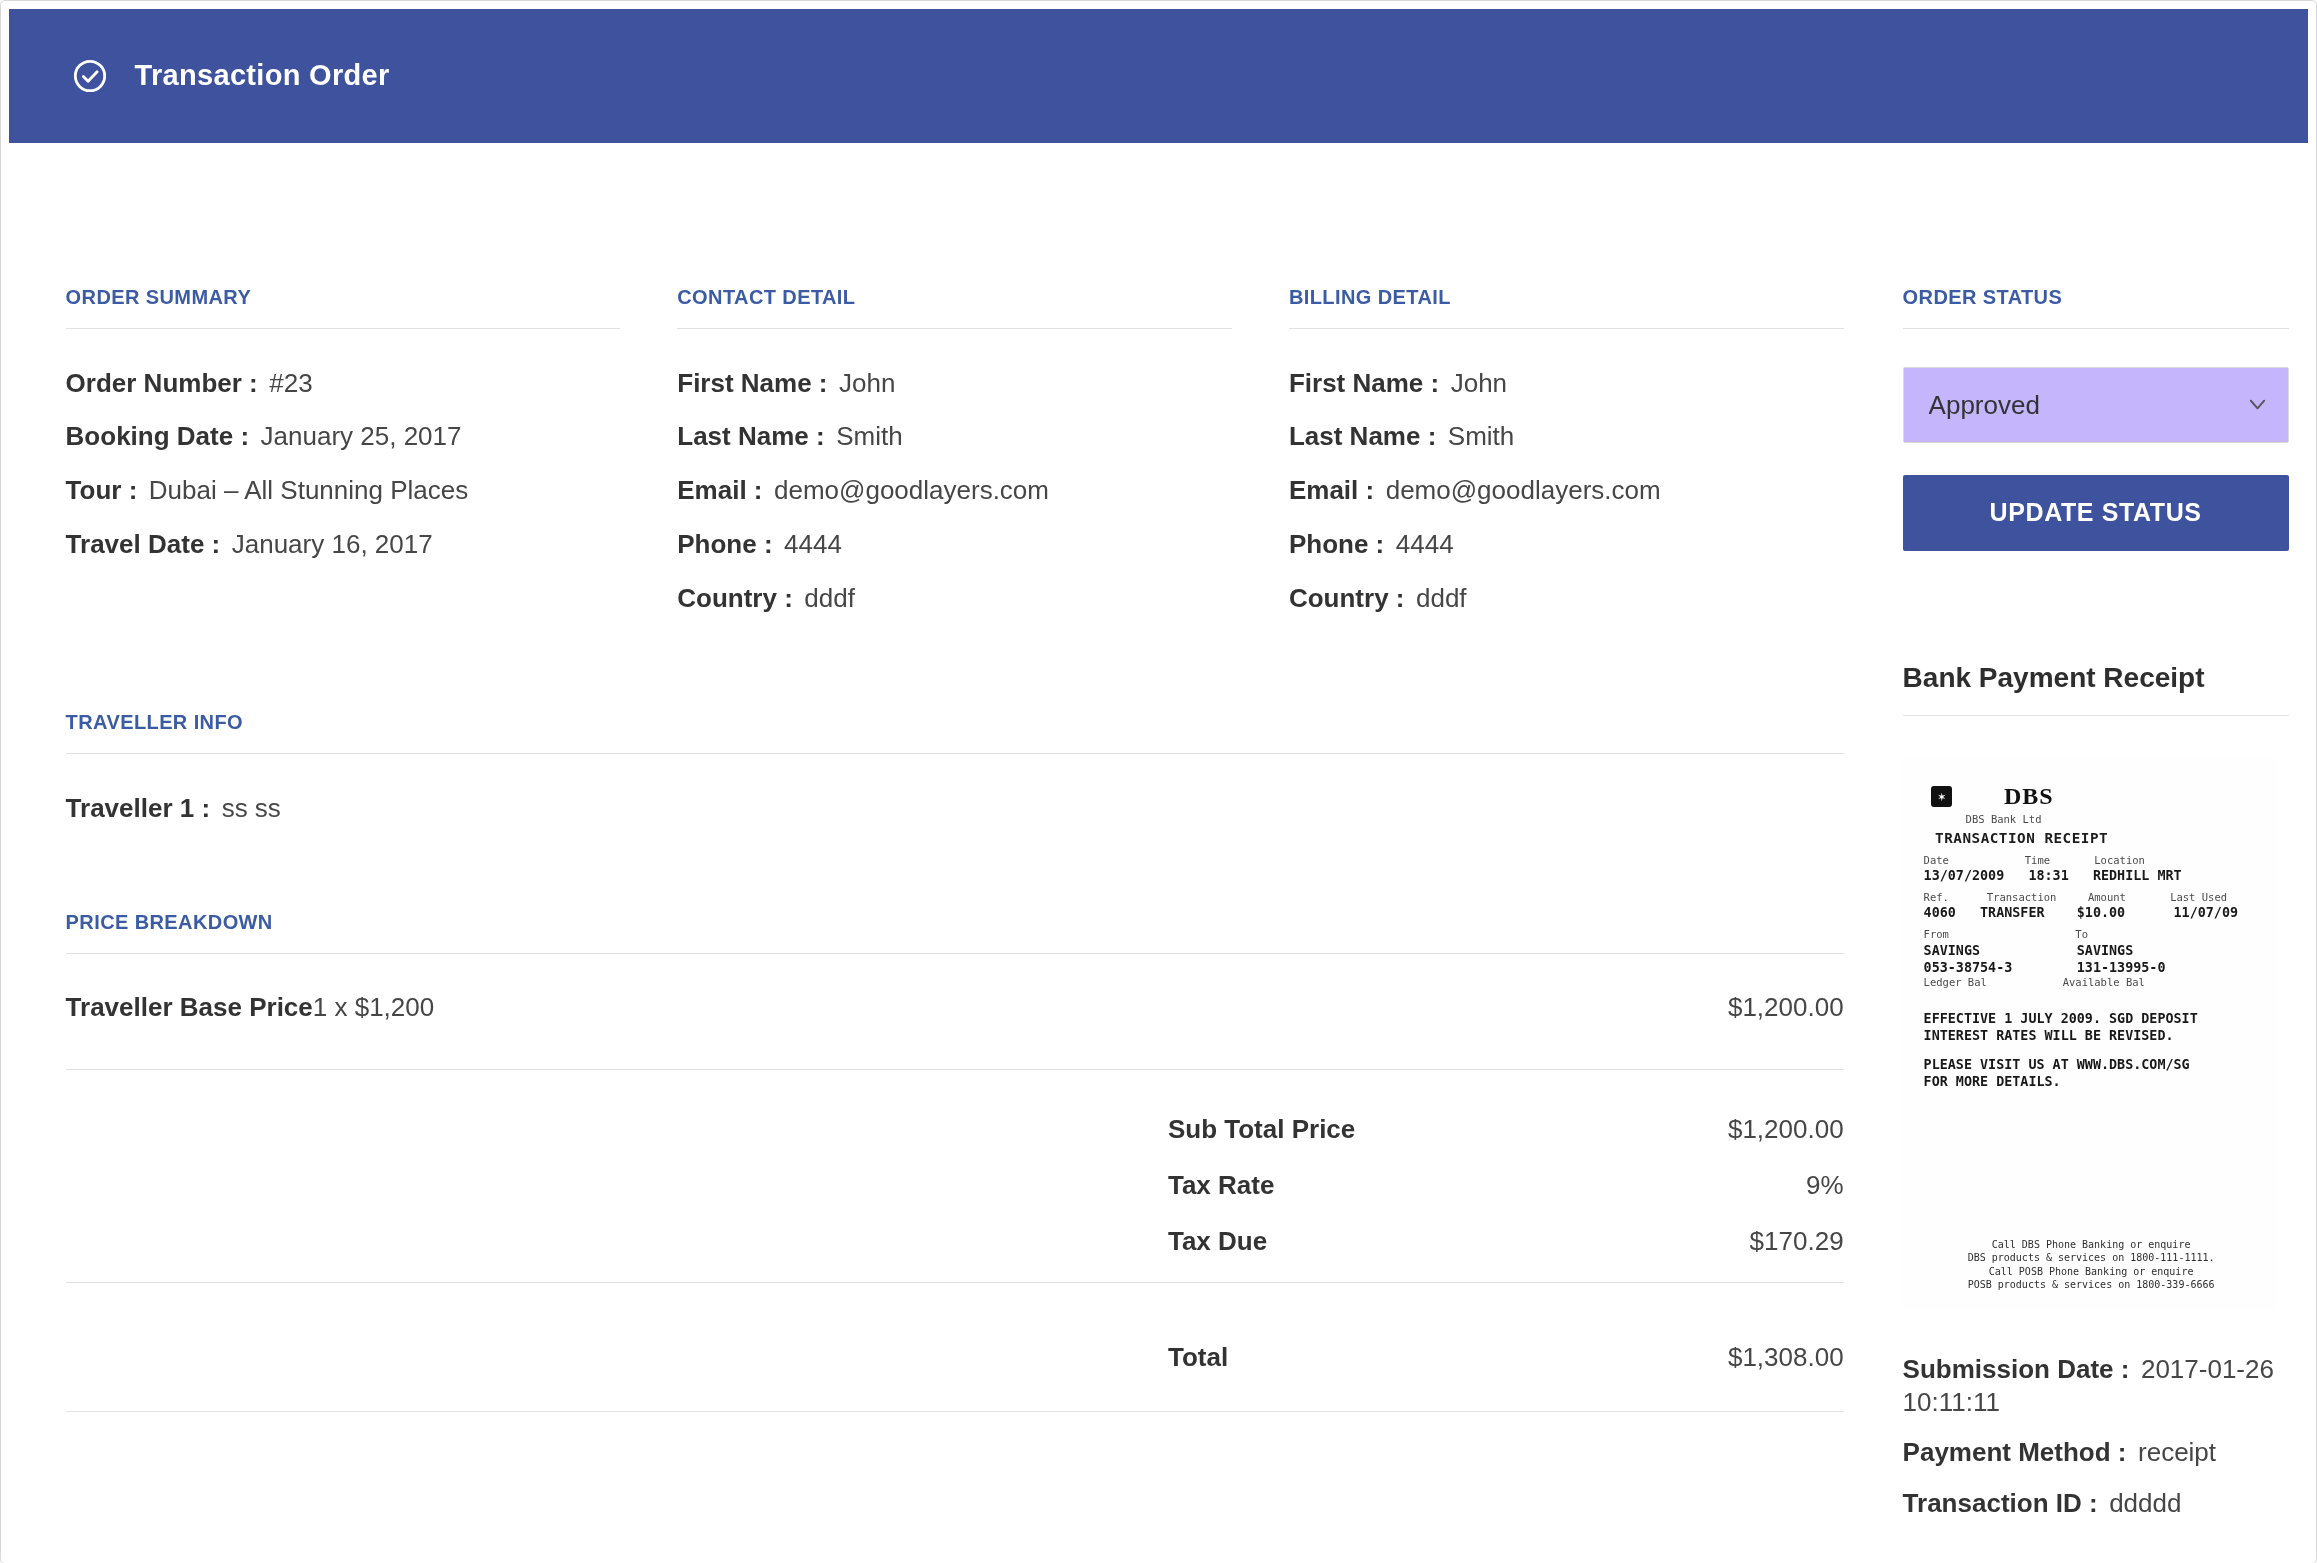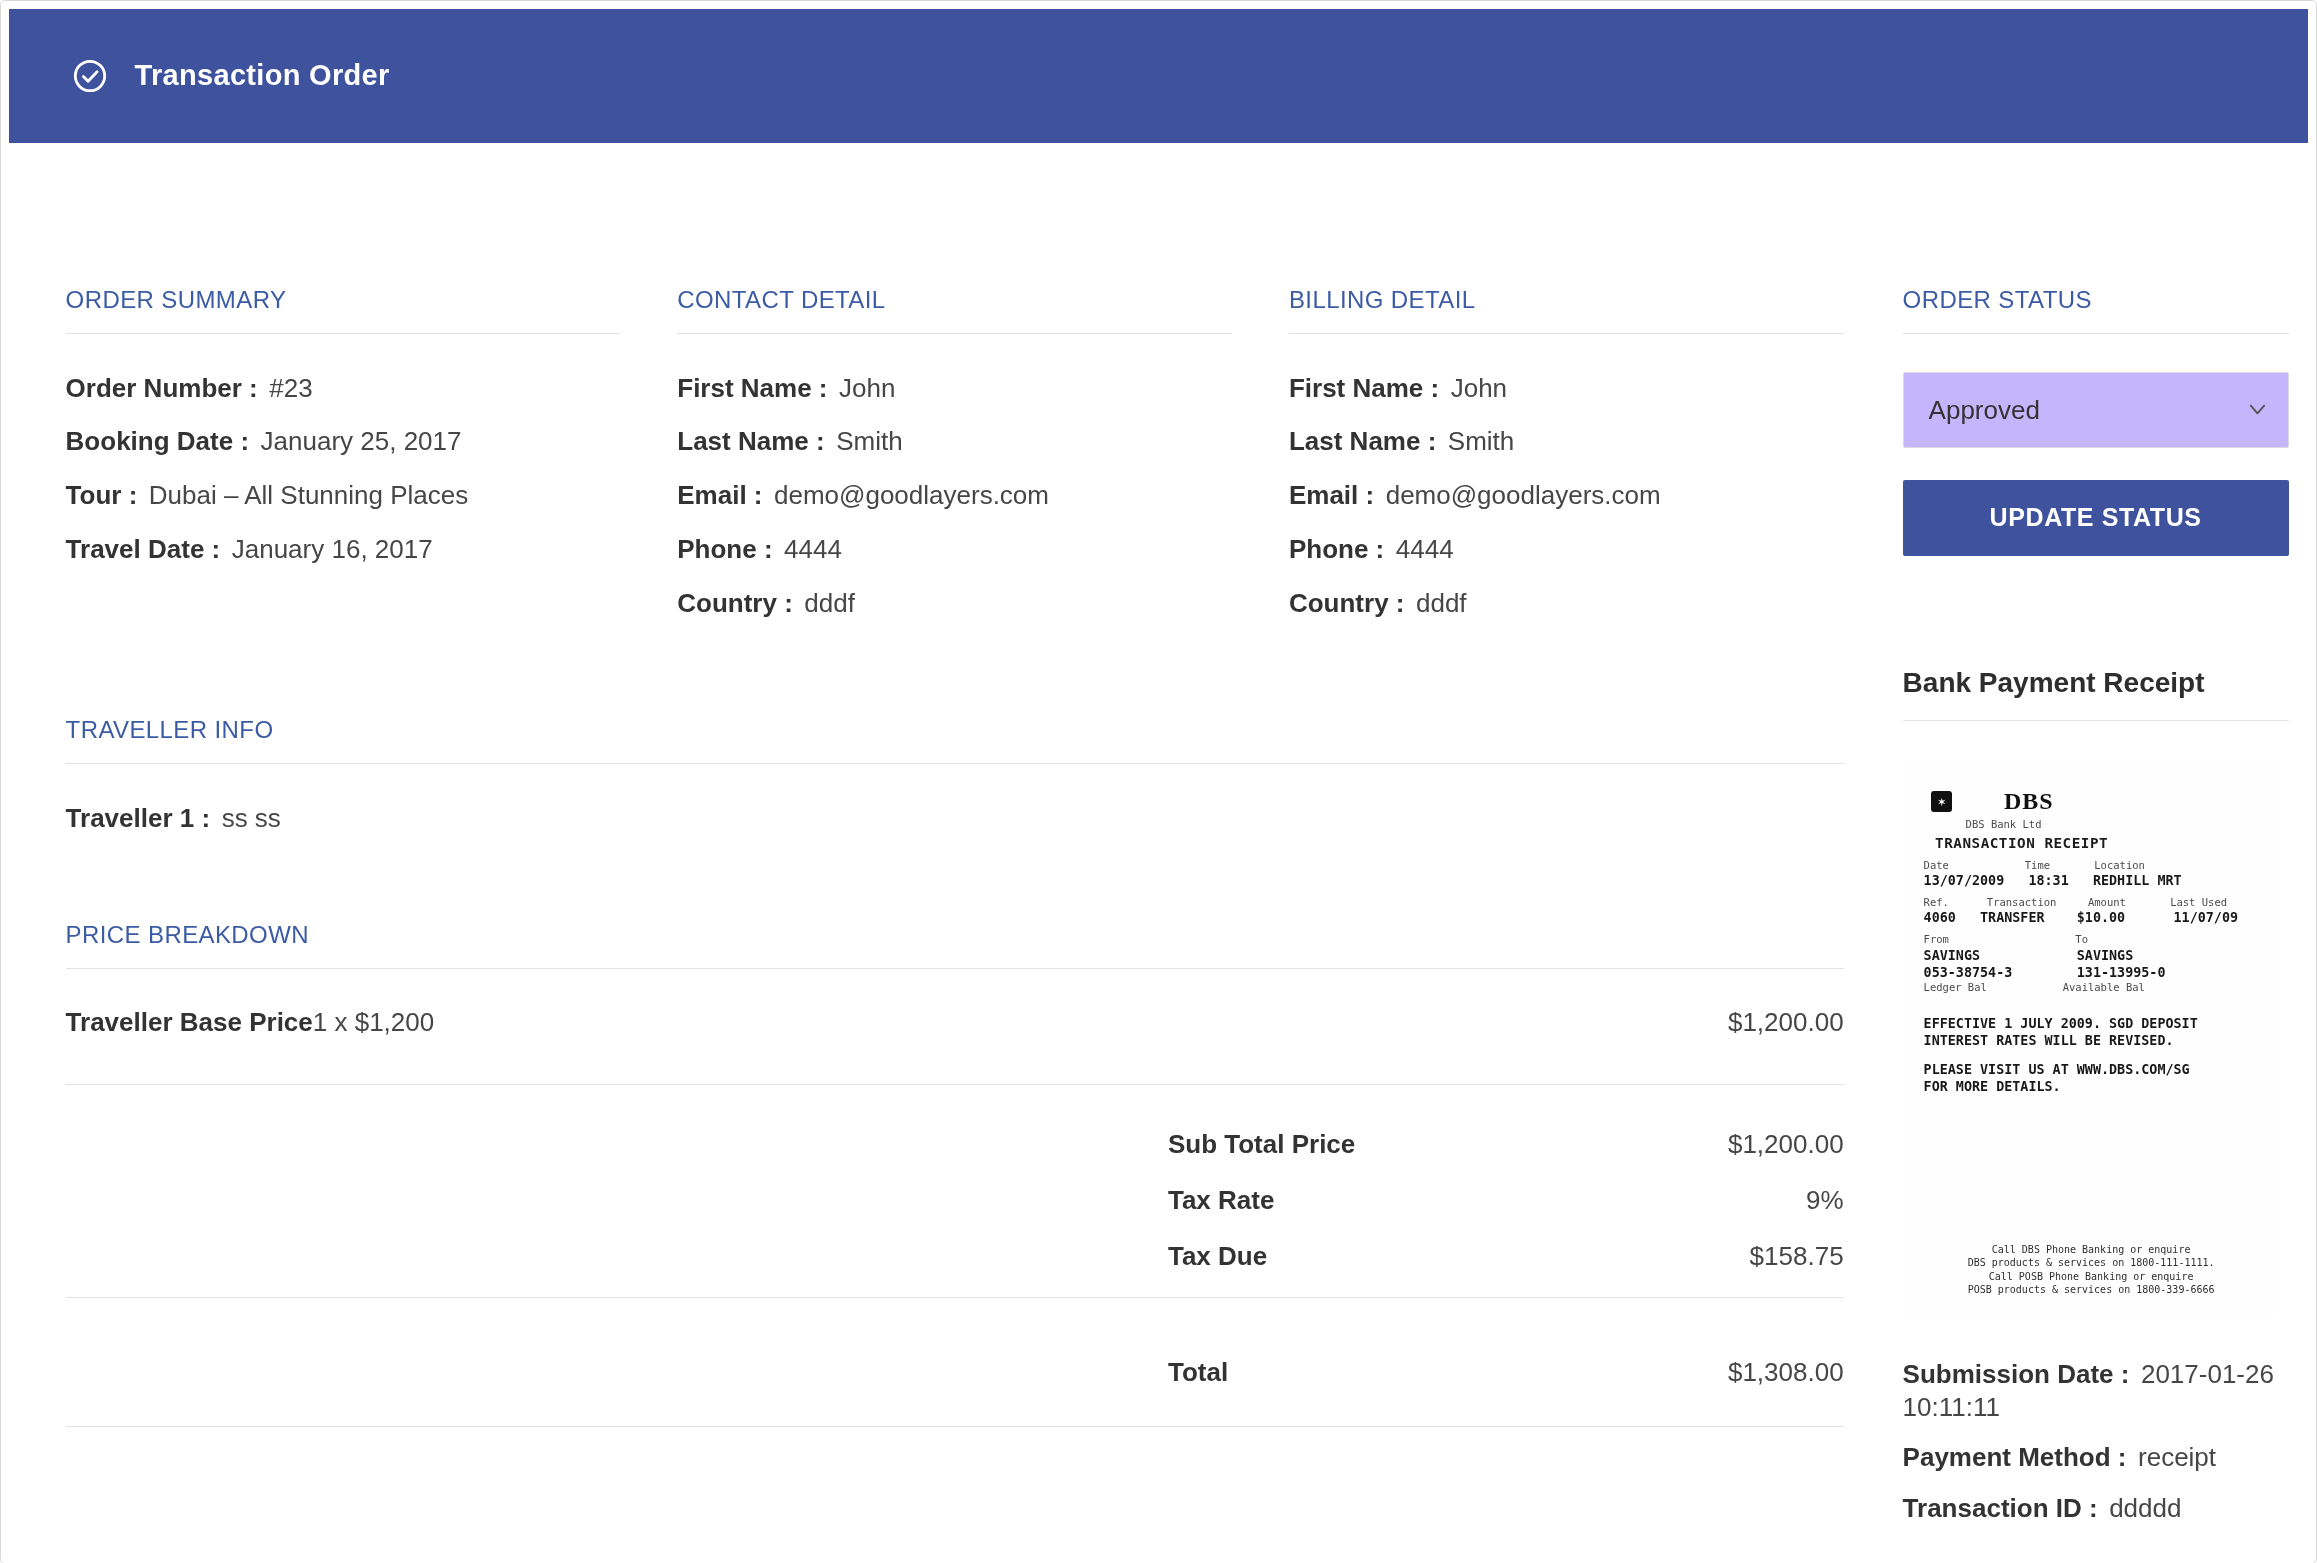--- a/index.html
+++ b/index.html
@@ -39,22 +39,22 @@
     display: flex;
     padding: 143px 36px 0 57px;
   }
   .main { width: 1778px; flex: 0 0 1778px; }
   .sidebar { width: 386px; flex: 0 0 386px; margin-left: 59px; }
   .cols { display: flex; gap: 57px; }
   .col { flex: 1 1 0; }
 
   
   .sec-h {
-    font-size: 24px;
-    font-weight: 400;
+    font-size: 20px;
+    font-weight: 700;
     color: var(--heading-blue, #3b5ba4);
     letter-spacing: 0.4px;
     margin-bottom: 19px;
   }
   .sec-hr, .pb-hr {
     border: 0;
     border-top: 1px solid #e2e2e2;
     height: 0;
   }
   .sec-hr { margin: 0 0 38px 0; }
@@ -259,21 +259,21 @@
         <div class="pb-subrow">
           <span class="lbl">Sub Total Price</span>
           <span class="amount">$1,200.00</span>
         </div>
         <div class="pb-subrow">
           <span class="lbl">Tax Rate</span>
           <span class="amount">9%</span>
         </div>
         <div class="pb-subrow">
           <span class="lbl">Tax Due</span>
-          <span class="amount">$158.75</span>
+          <span class="amount">$170.29</span>
         </div>
 
         <hr class="pb-hr hr2">
 
         <div class="pb-subrow total">
           <span class="lbl">Total</span>
           <span class="amount">$1,308.00</span>
         </div>
 
         <hr class="pb-hr hr3">

